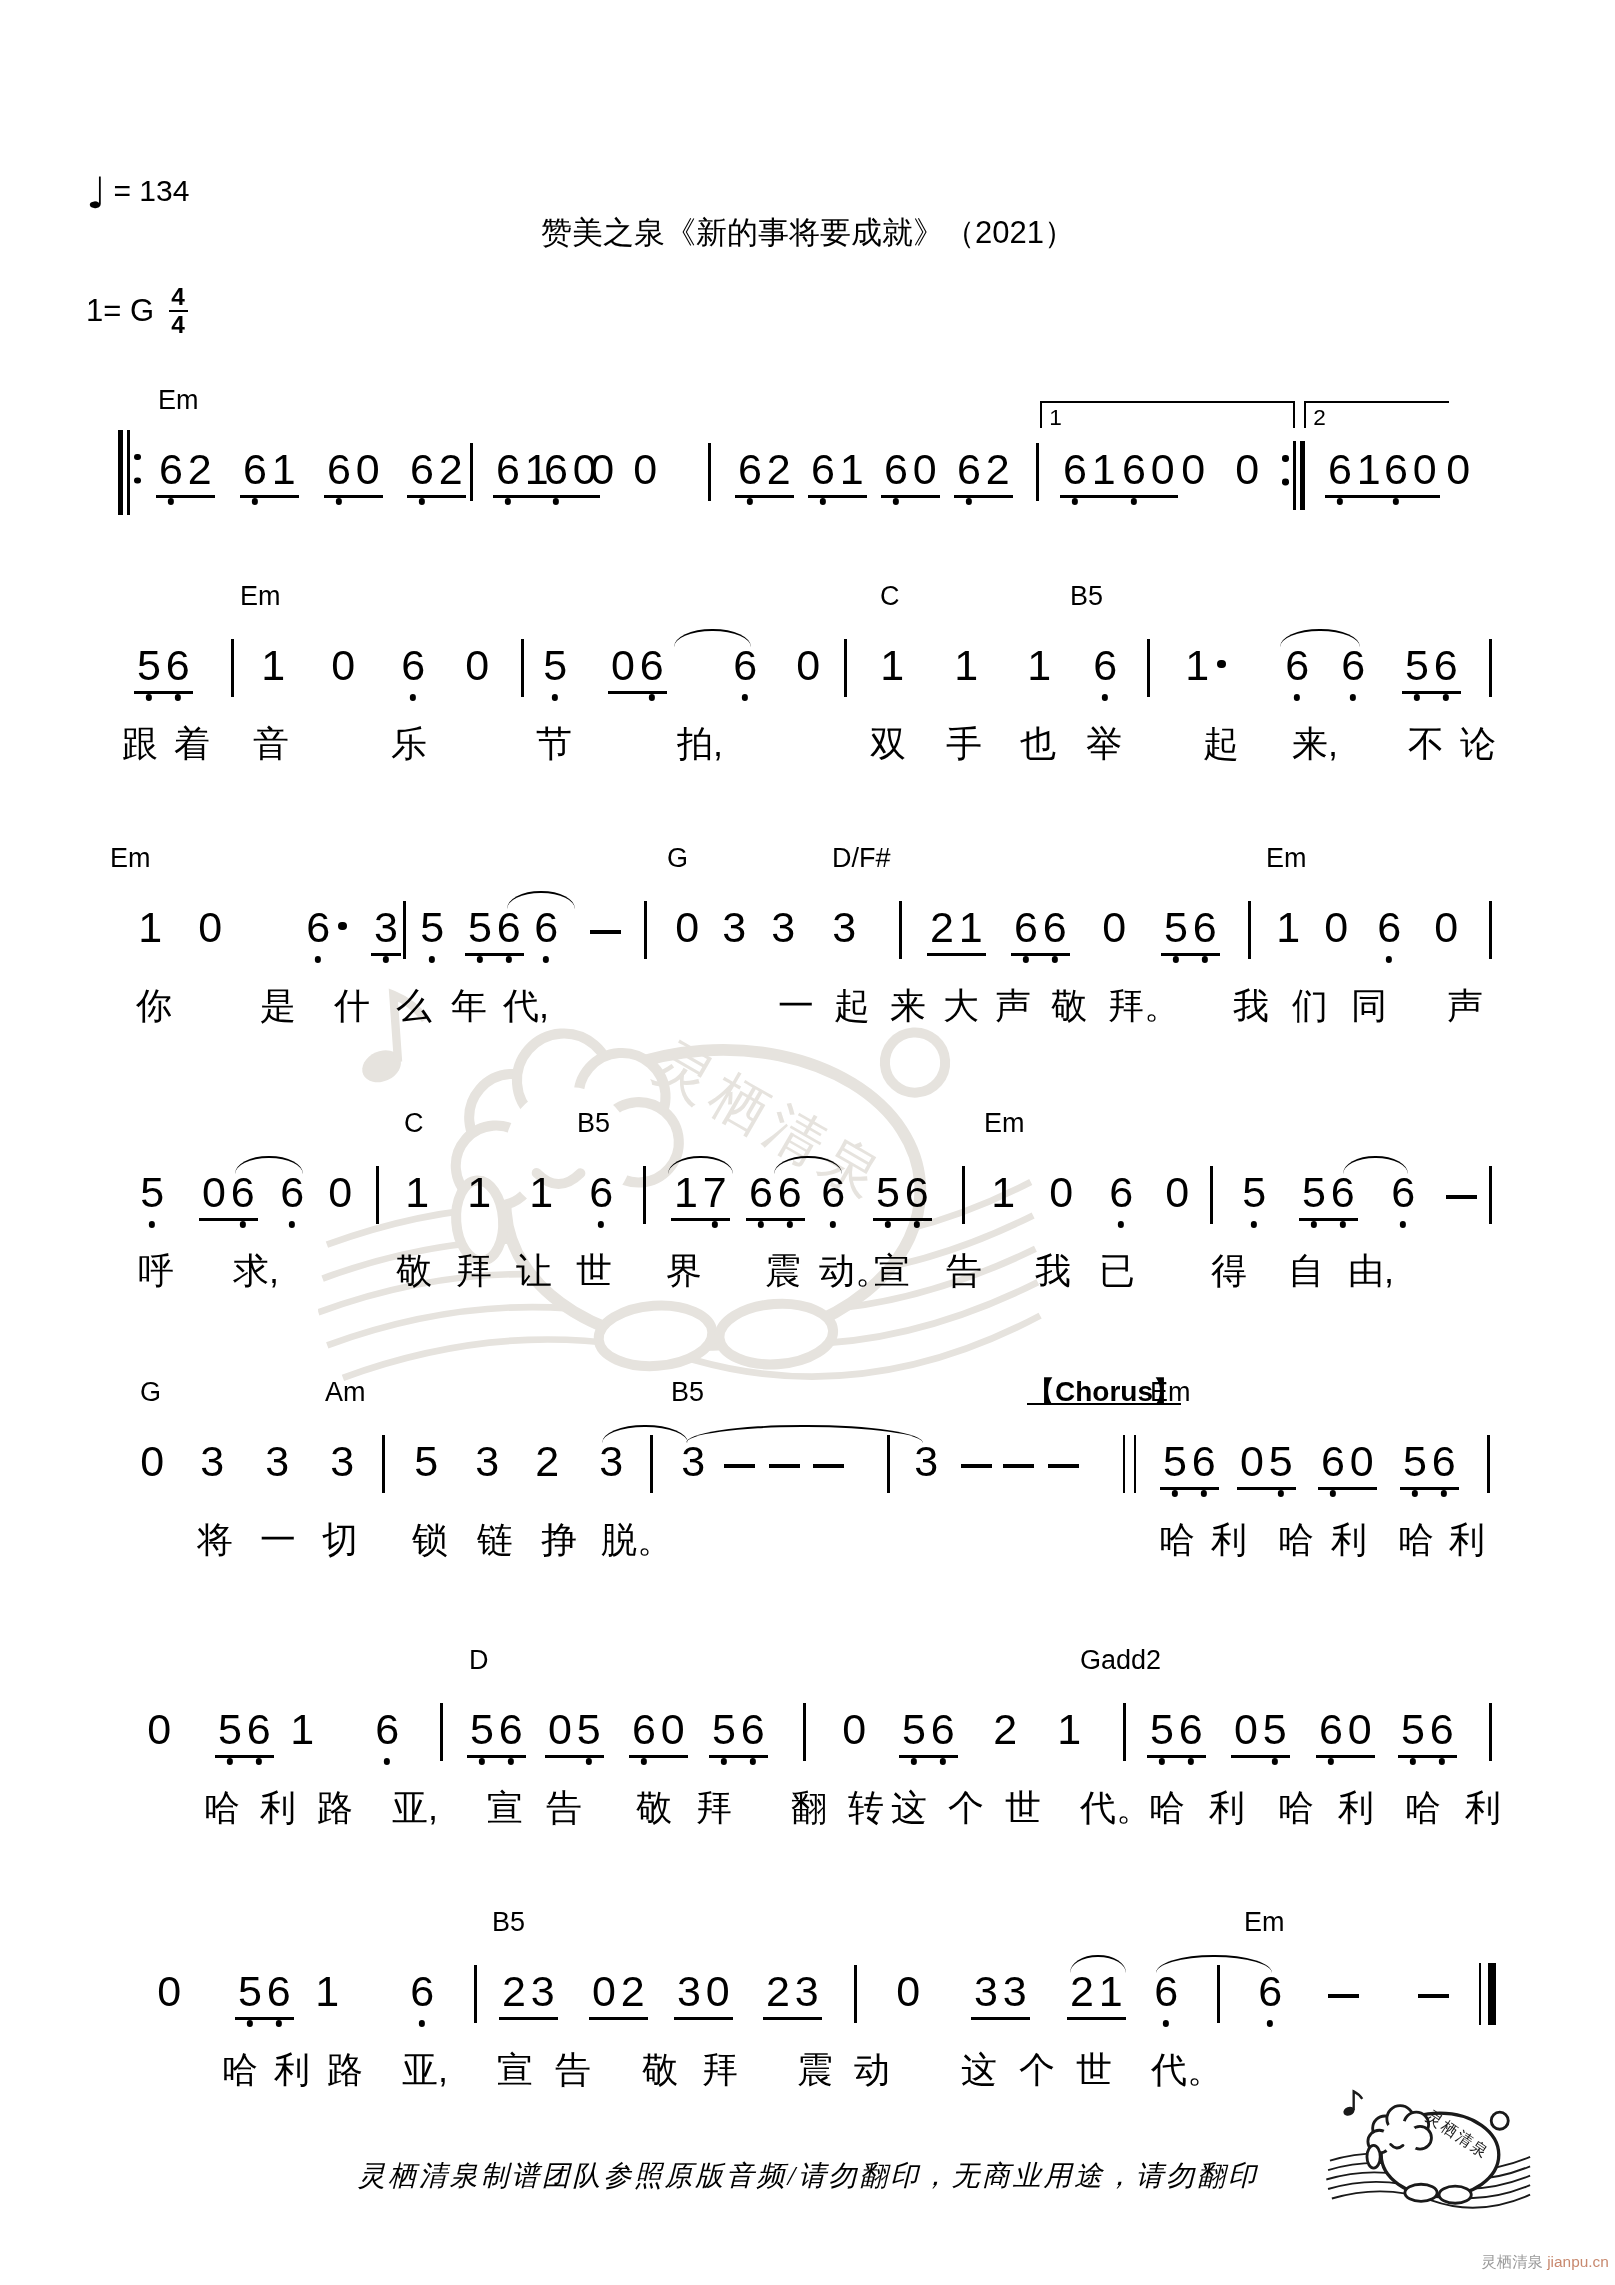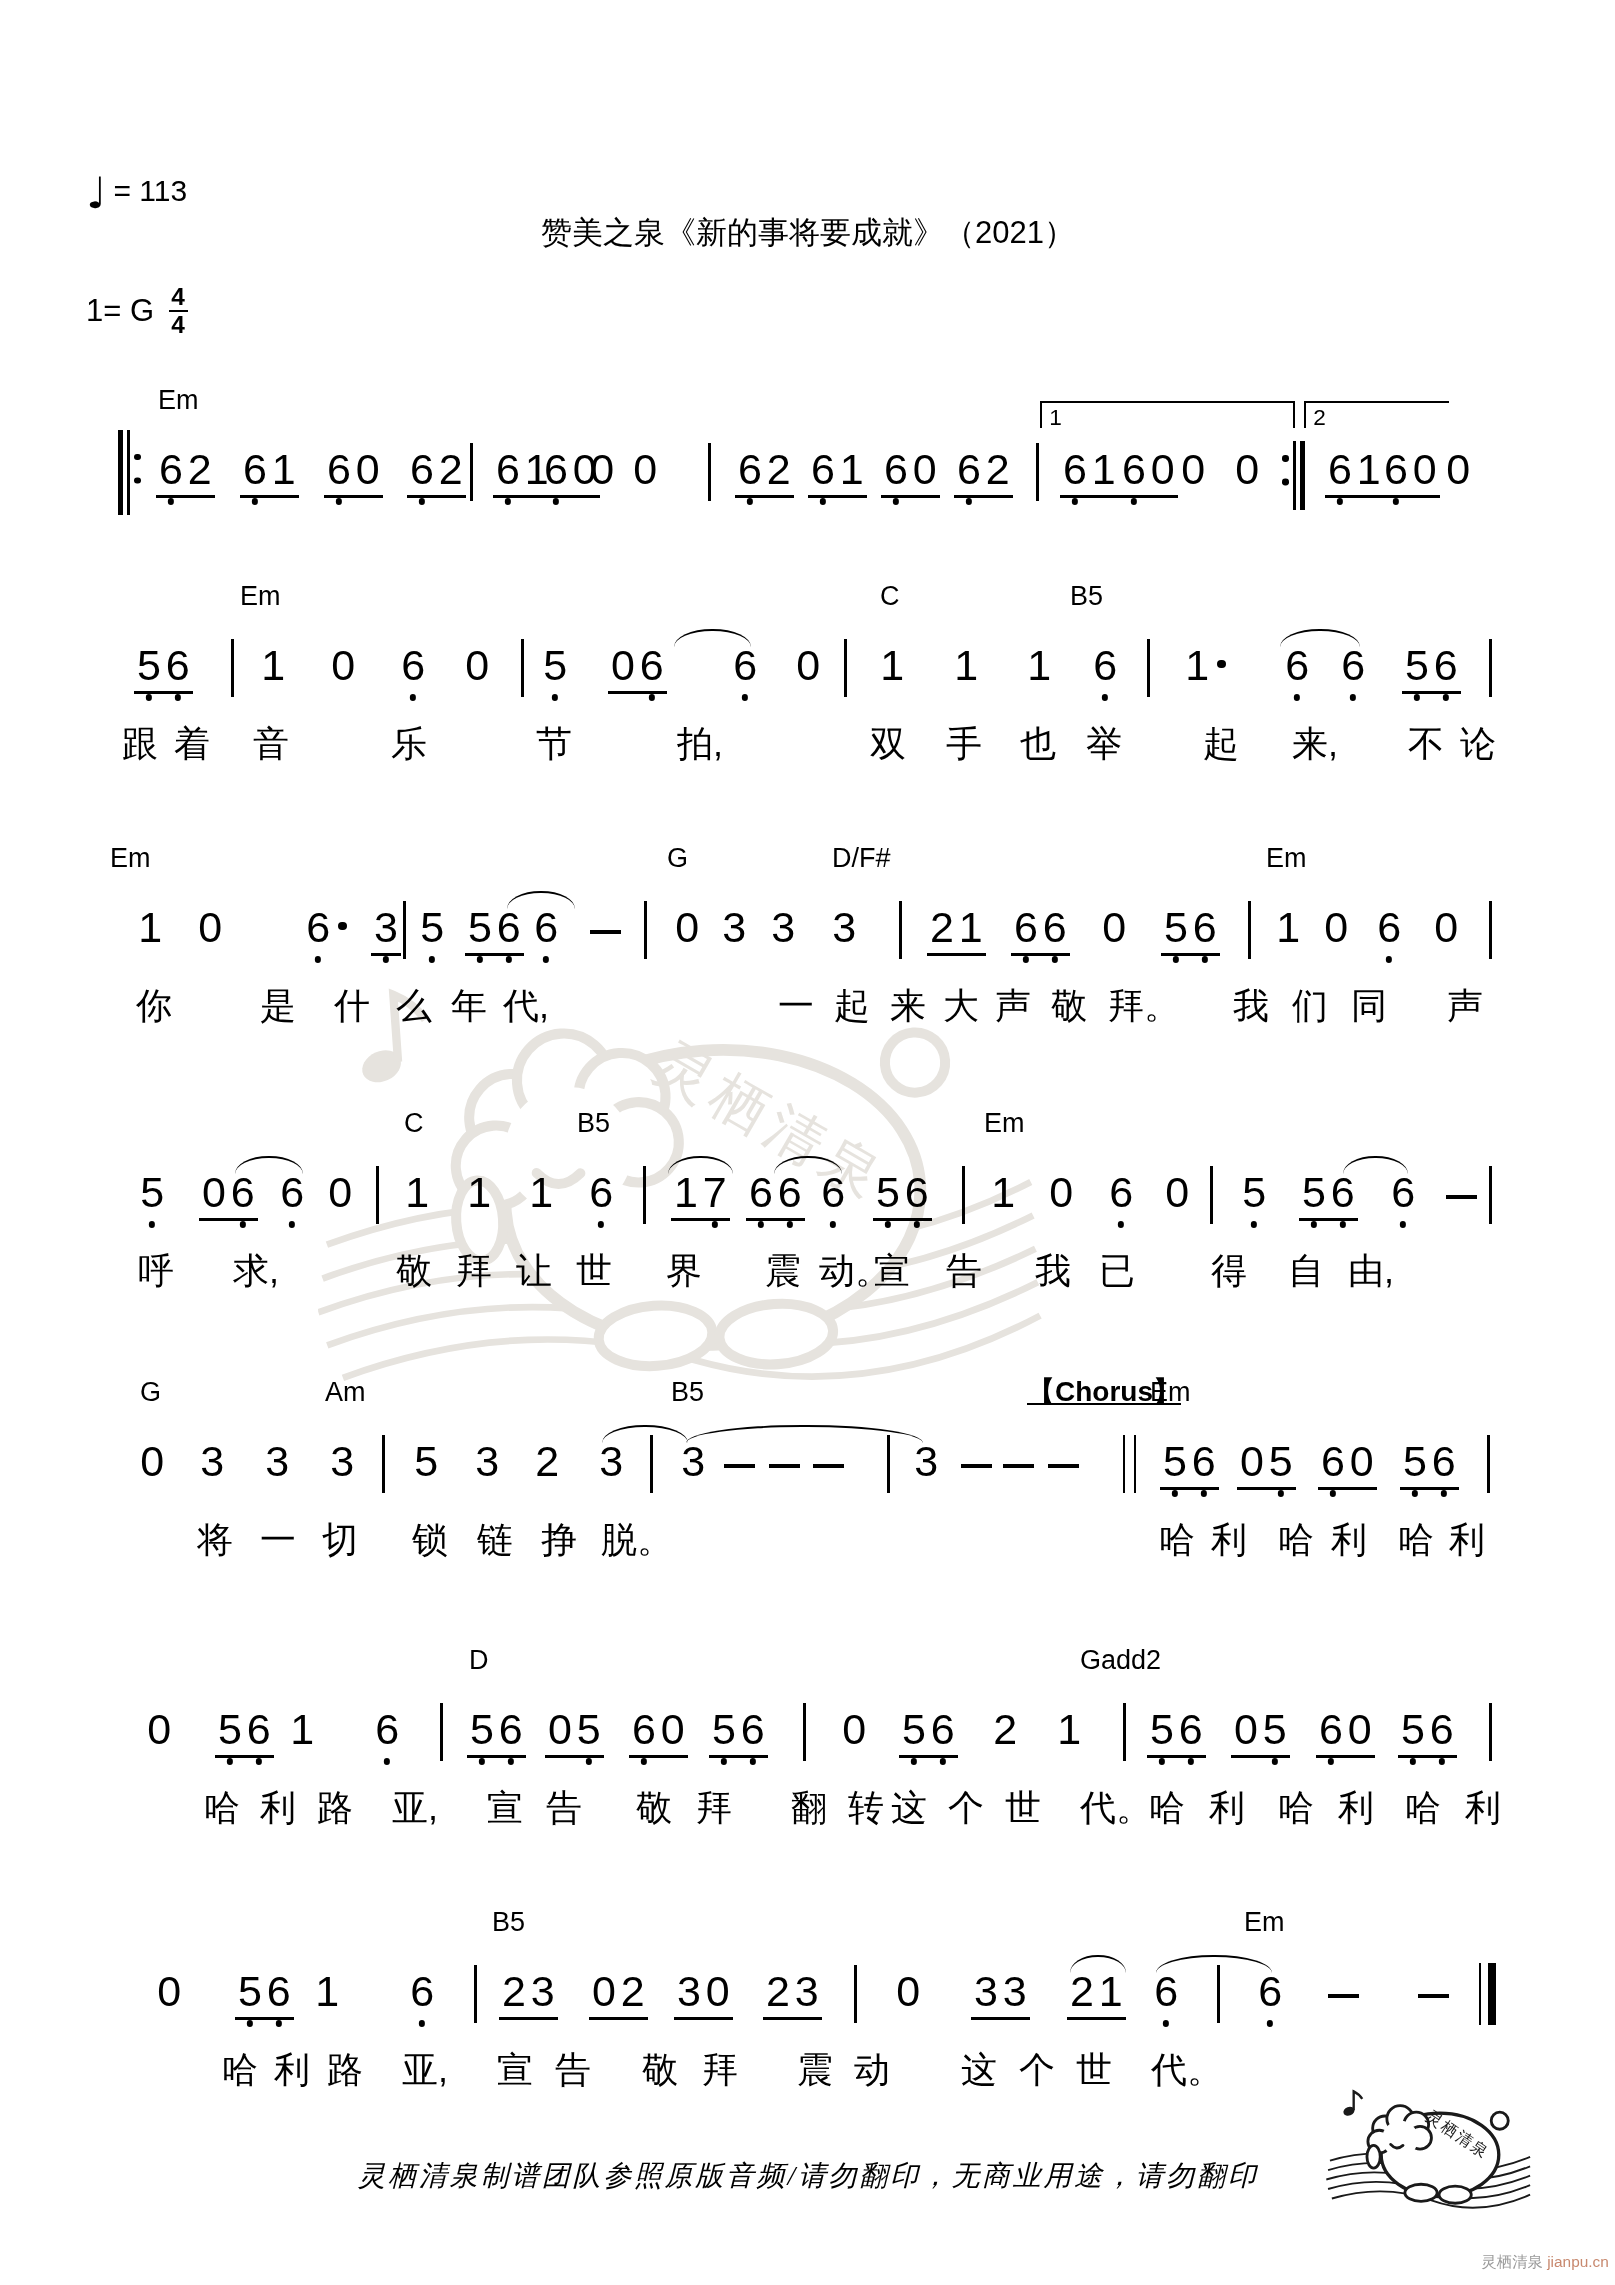--- a/index.html
+++ b/index.html
@@ -96,21 +96,21 @@
         <path d="M68,69 q6,7 13,1" fill="none" stroke="currentColor" stroke-width="3" stroke-linecap="round"></path>
         <text id="sheep-text" x="104" y="42" font-size="17" fill="currentColor" transform="rotate(34 104 42)" letter-spacing="2">灵栖清泉</text>
       </symbol>
     </defs>
   </svg>
 
   <svg class="wm-sheep" viewBox="0 0 220 155">
       <use href="#sheep"></use>
     </svg>
 
-  <div class="tempo"><span class="note">♩</span><span>= 113</span></div>
+  <div class="tempo"><span class="note">♩</span><span>= 134</span></div>
 
   <div class="subtitle">赞美之泉《新的事将要成就》（2021）</div>
 
 
   <div class="keysig">
     <span>1= G</span>
     <span class="frac">
       <span class="top">4</span>
       <span>4</span>
     </span>

